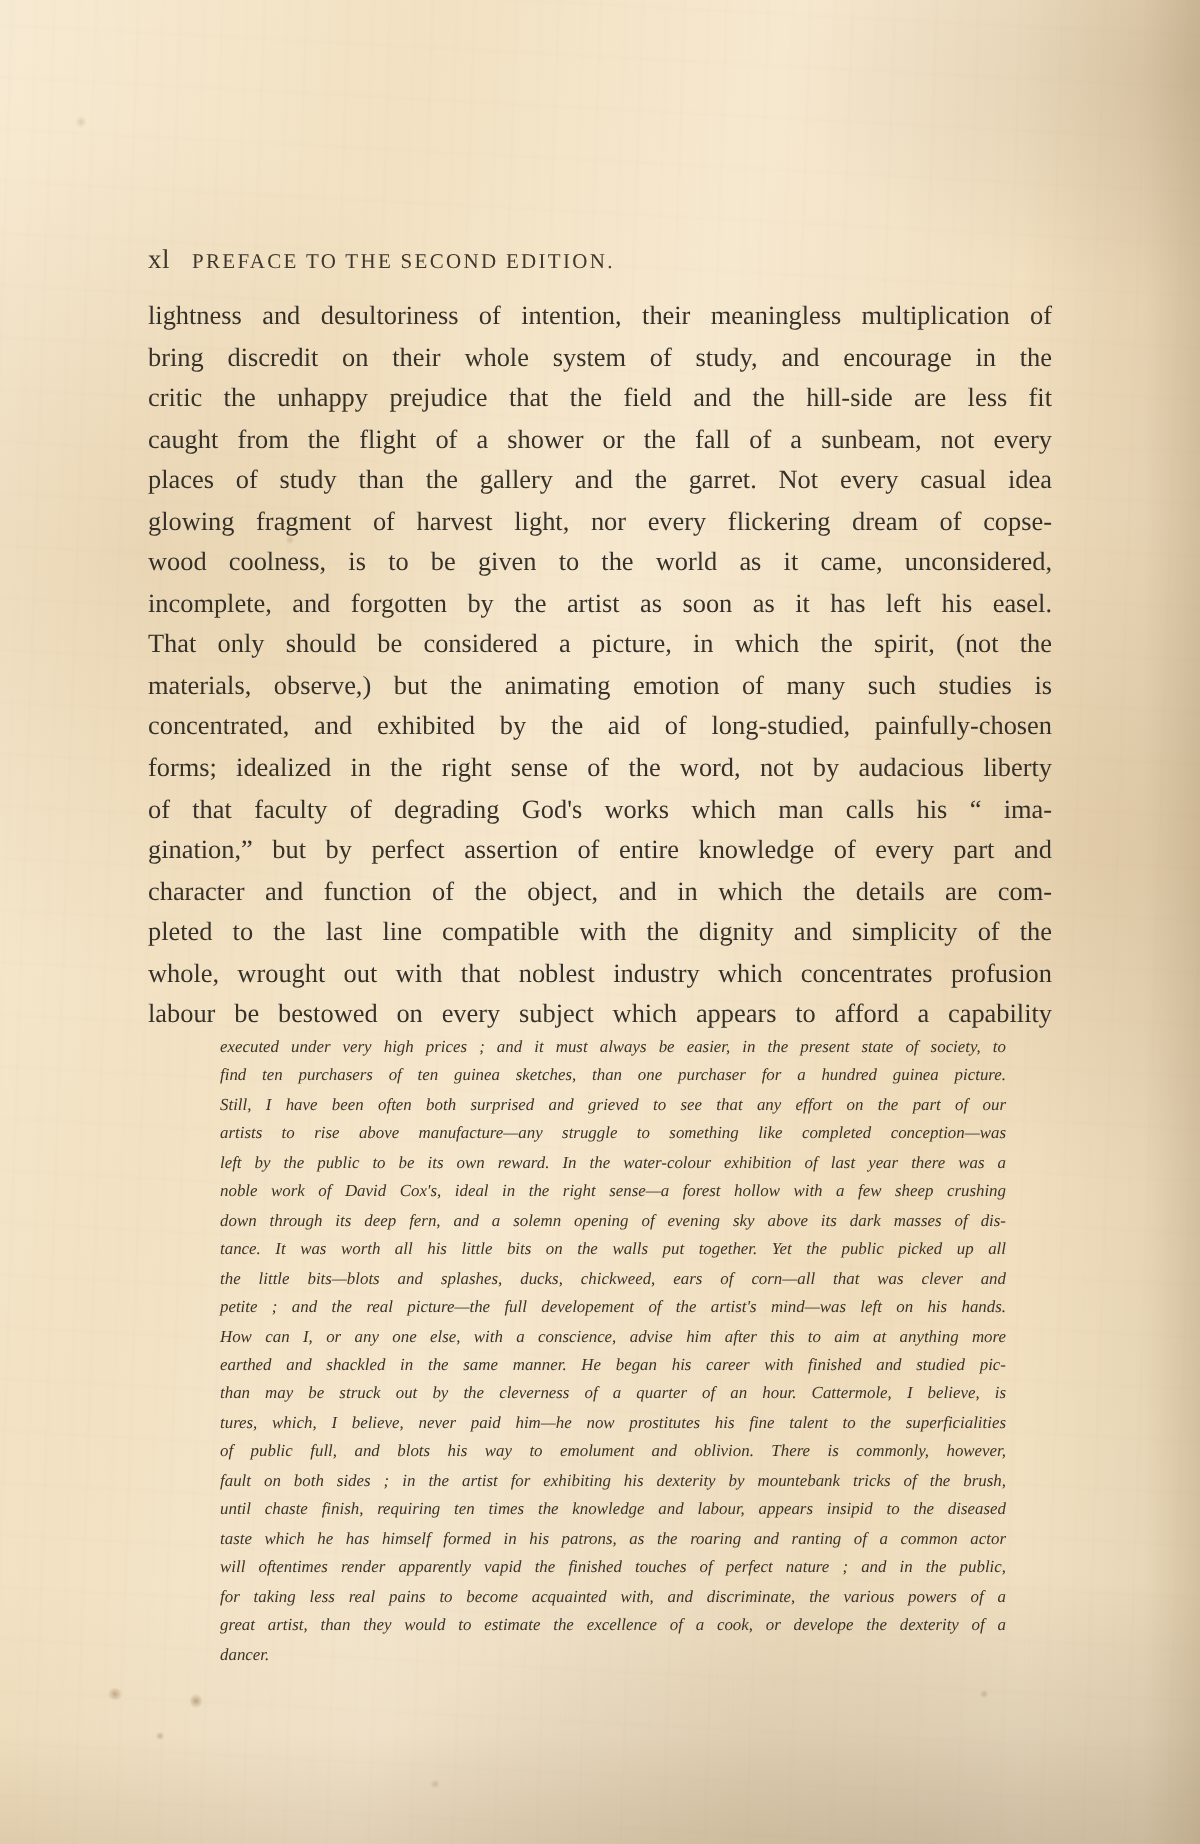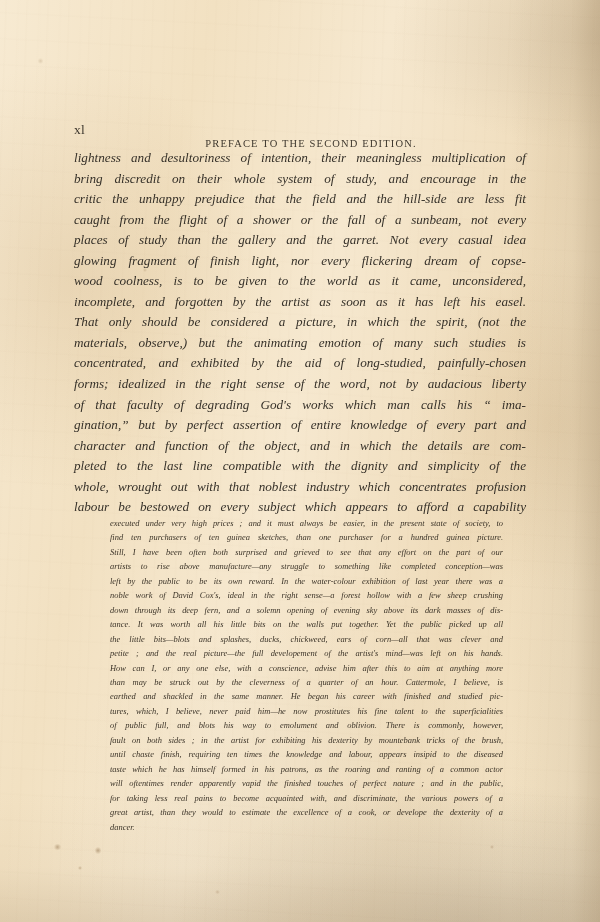--- a/index.html
+++ b/index.html
@@ -87,22 +87,22 @@
     position: absolute;
     left: 0;
     top: 0;
     font-size: 13.5px;
     letter-spacing: 0.2px;
   }
   .head-title {
     position: absolute;
     left: 0;
     right: 0;
-    top: 16px;
-    text-align: center;
+    top: 4px;
+    text-align: left;
     font-size: 10.5px;
     letter-spacing: 1.15px;
     font-variant: small-caps;
     text-transform: uppercase;
     padding-left: 22px;
   }
 
   
   .body-block {
     position: absolute;
@@ -114,21 +114,20 @@
     text-align: justify;
     text-align-last: justify;
     word-spacing: 0.2px;
     color: #2b2721;
   }
   .body-block .ln {
     display: block;
     text-align: justify;
     text-align-last: justify;
     white-space: nowrap;
-    font-style: italic;
   }
   .body-block .ln.last {
     text-align-last: justify;
   }
 
   
   .note-block {
     position: absolute;
     top: 516px;
     left: 110px;
@@ -180,21 +179,21 @@
       <span class="folio">xl</span>
       <span class="head-title">PREFACE TO THE SECOND EDITION.</span>
     </div>
 
     <div class="body-block">
       <span class="ln">lightness and desultoriness of intention, their meaningless multiplication of</span>
       <span class="ln">bring discredit on their whole system of study, and encourage in the</span>
       <span class="ln">critic the unhappy prejudice that the field and the hill-side are less fit</span>
       <span class="ln">caught from the flight of a shower or the fall of a sunbeam, not every</span>
       <span class="ln">places of study than the gallery and the garret.  Not every casual idea</span>
-      <span class="ln">glowing fragment of finish light, nor every flickering dream of copse-</span>
+      <span class="ln">glowing fragment of harvest light, nor every flickering dream of copse-</span>
       <span class="ln">wood coolness, is to be given to the world as it came, unconsidered,</span>
       <span class="ln">incomplete, and forgotten by the artist as soon as it has left his easel.</span>
       <span class="ln">That only should be considered a picture, in which the spirit, (not the</span>
       <span class="ln">materials, observe,) but the animating emotion of many such studies is</span>
       <span class="ln">concentrated, and exhibited by the aid of long-studied, painfully-chosen</span>
       <span class="ln">forms; idealized in the right sense of the word, not by audacious liberty</span>
       <span class="ln">of that faculty of degrading God's works which man calls his “ ima-</span>
       <span class="ln">gination,” but by perfect assertion of entire knowledge of every part and</span>
       <span class="ln">character and function of the object, and in which the details are com-</span>
       <span class="ln">pleted to the last line compatible with the dignity and simplicity of the</span>
@@ -207,22 +206,22 @@
       <span class="ln">find ten purchasers of ten guinea sketches, than one purchaser for a hundred guinea picture.</span>
       <span class="ln">Still, I have been often both surprised and grieved to see that any effort on the part of our</span>
       <span class="ln">artists to rise above manufacture—any struggle to something like completed conception—was</span>
       <span class="ln">left by the public to be its own reward.   In the water-colour exhibition of last year there was a</span>
       <span class="ln">noble work of David Cox's, ideal in the right sense—a forest hollow with a few sheep crushing</span>
       <span class="ln">down through its deep fern, and a solemn opening of evening sky above its dark masses of dis-</span>
       <span class="ln">tance.   It was worth all his little bits on the walls put together.   Yet the public picked up all</span>
       <span class="ln">the little bits—blots and splashes, ducks, chickweed, ears of corn—all that was clever and</span>
       <span class="ln">petite ; and the real picture—the full developement of the artist's mind—was left on his hands.</span>
       <span class="ln">How can I, or any one else, with a conscience, advise him after this to aim at anything more</span>
+      <span class="ln">earthed and shackled in the same manner.   He began his career with finished and studied pic-</span>
       <span class="ln">than may be struck out by the cleverness of a quarter of an hour.  Cattermole, I believe, is</span>
-      <span class="ln">earthed and shackled in the same manner.   He began his career with finished and studied pic-</span>
       <span class="ln">tures, which, I believe, never paid him—he now prostitutes his fine talent to the superficialities</span>
       <span class="ln">of public full, and blots his way to emolument and oblivion.   There is commonly, however,</span>
       <span class="ln">fault on both sides ; in the artist for exhibiting his dexterity by mountebank tricks of the brush,</span>
       <span class="ln">until chaste finish, requiring ten times the knowledge and labour, appears insipid to the diseased</span>
       <span class="ln">taste which he has himself formed in his patrons, as the roaring and ranting of a common actor</span>
       <span class="ln">will oftentimes render apparently vapid the finished touches of perfect nature ; and in the public,</span>
       <span class="ln">for taking less real pains to become acquainted with, and discriminate, the various powers of a</span>
       <span class="ln">great artist, than they would to estimate the excellence of a cook, or develope the dexterity of a</span>
       <span class="ln ragged">dancer.</span>
     </div>

